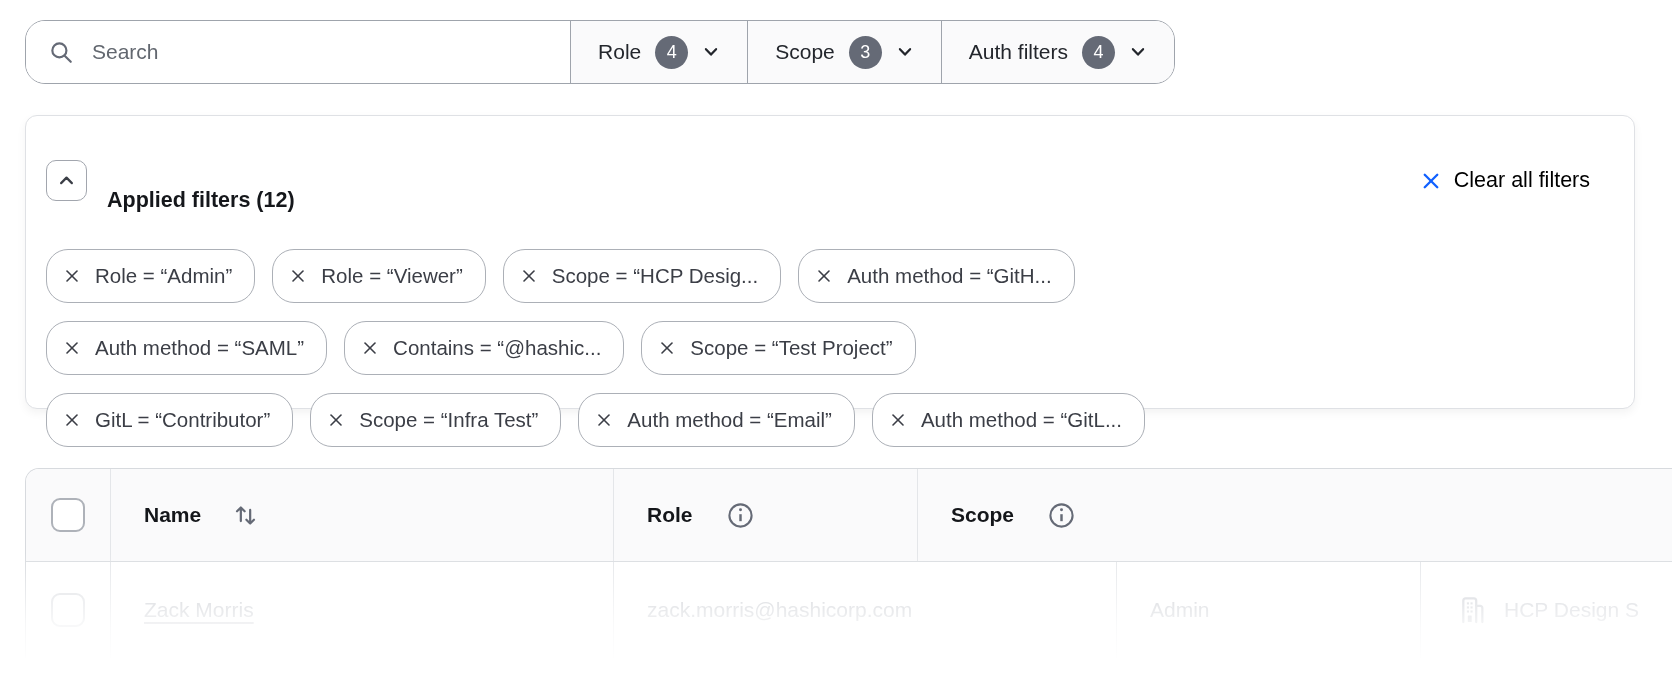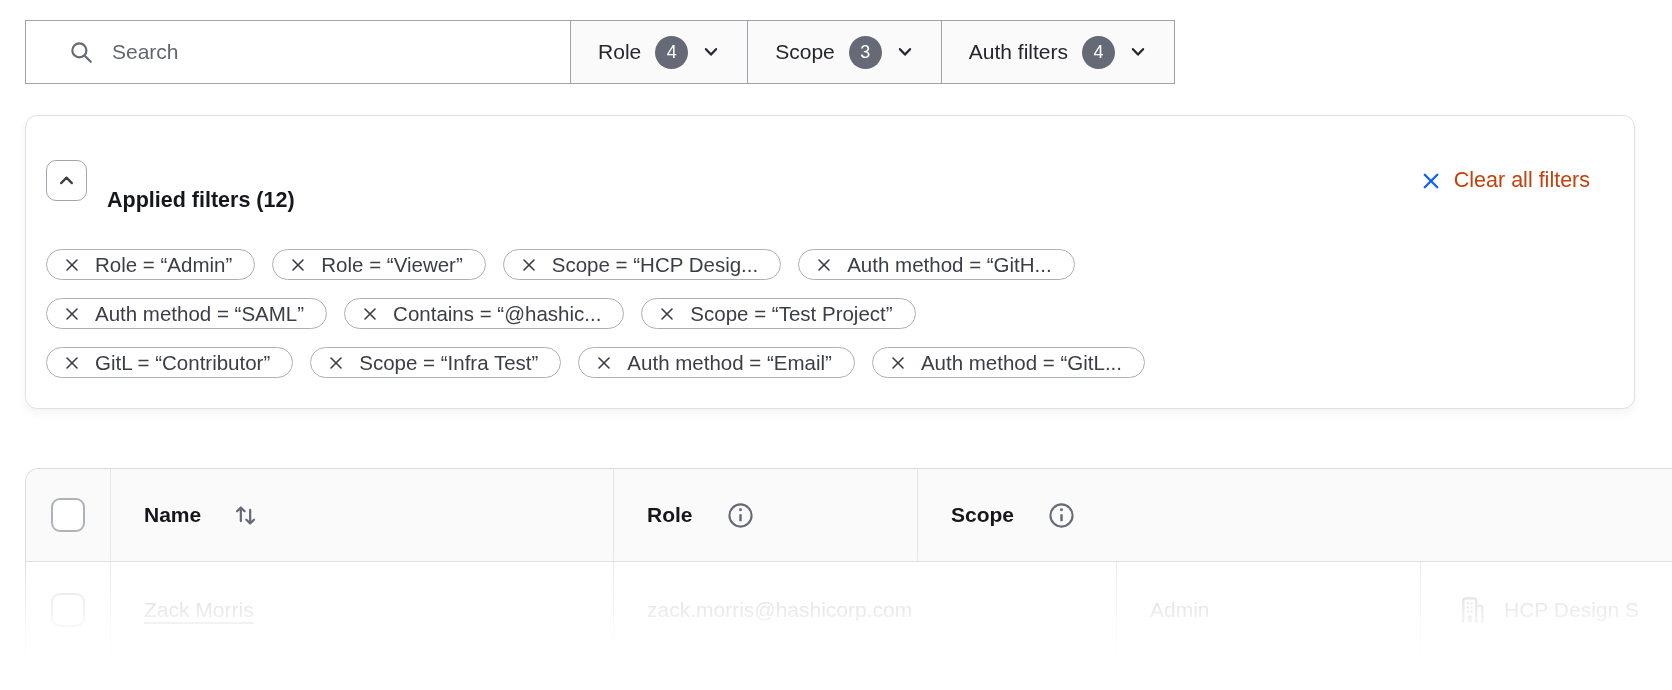--- a/index.html
+++ b/index.html
@@ -5,22 +5,22 @@
   * { box-sizing: border-box; }
   html,body { margin:0; padding:0; }
   body {
     width:1672px; height:690px; position:relative; overflow:hidden;
     background:#ffffff; font-family:"Liberation Sans", sans-serif; color:#2A2D33;
   }
 
   
   .toolbar {
     position:absolute; left:25px; top:20px; width:1150px; height:64px;
-    border:1.5px solid #9FA4AC; border-radius:0; background:#fff;
-    display:flex; align-items:stretch; overflow:hidden;padding-left:20px;
+    border:1.5px solid #9FA4AC; border-radius:20px; background:#fff;
+    display:flex; align-items:stretch; overflow:hidden;
   }
   .search-seg { flex:1; display:flex; align-items:center; gap:16px; padding:0 22px; background:#fff; }
   .search-input {
     border:none; outline:none; width:100%; background:transparent;
     font-size:21px; color:#3B3E46; font-family:inherit;
   }
   .search-input::placeholder { color:#62676F; opacity:1; }
   .dd {
     display:flex; align-items:center; gap:14px; padding:0 27px;
     background:#FAFAFB; border-left:1.5px solid #9FA4AC; cursor:pointer; white-space:nowrap;
@@ -40,26 +40,26 @@
     padding:32px 44px 0 20px;
   }
   .panel-head { display:flex; align-items:center; }
   .collapse-btn {
     width:41px; height:41px; border:1.5px solid #A2A6AE; border-radius:10px;
     background:#fff; display:flex; align-items:center; justify-content:center; cursor:pointer; flex:none;
   }
   .panel-title { font-size:21.5px; font-weight:700; color:#15171B; margin-left:20px;margin-top:40px; }
   .clear-link {
     margin-left:auto; display:flex; align-items:center; gap:13px;
-    color:#c2410c; font-size:21.5px; font-weight:500; cursor:pointer; white-space:nowrap;
+    color:#000000; font-size:21.5px; font-weight:500; cursor:pointer; white-space:nowrap;
   }
   .chip-rows { margin-top:36px; display:flex; flex-direction:column; gap:18px; }
   .chip-row { display:flex; gap:17px; }
   .chip {
-    display:inline-flex; align-items:center; gap:15px; height:31px;
+    display:inline-flex; align-items:center; gap:15px; height:54px;
     padding:0 22px 0 17px; border:1.5px solid #ACB0B7; border-radius:22px;
     background:#fff; font-size:20.5px; color:#3B3E46; cursor:pointer; white-space:nowrap;
   }
   .chip .xi { display:flex; align-items:center; }
 
   
   .tbl {
     position:absolute; left:25px; top:468px; width:1700px;
     border:1.5px solid #D7DADE; border-bottom:none; border-radius:14px 14px 0 0; background:#fff;
   }

